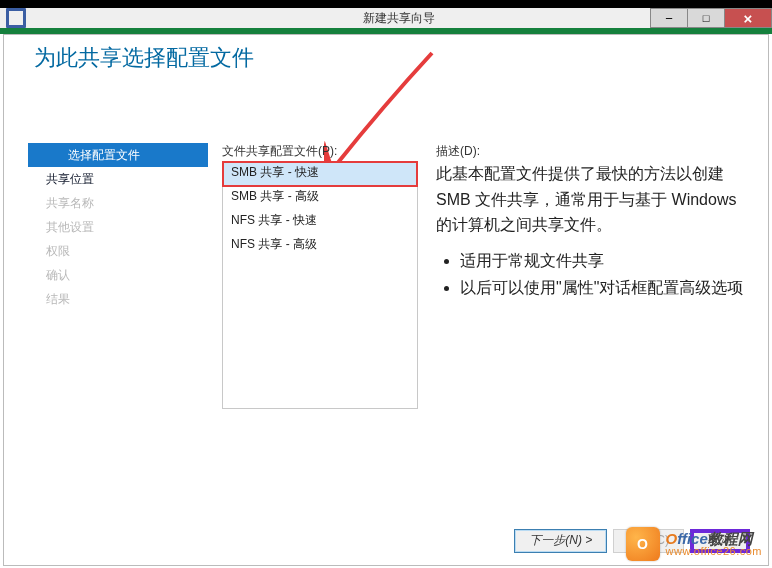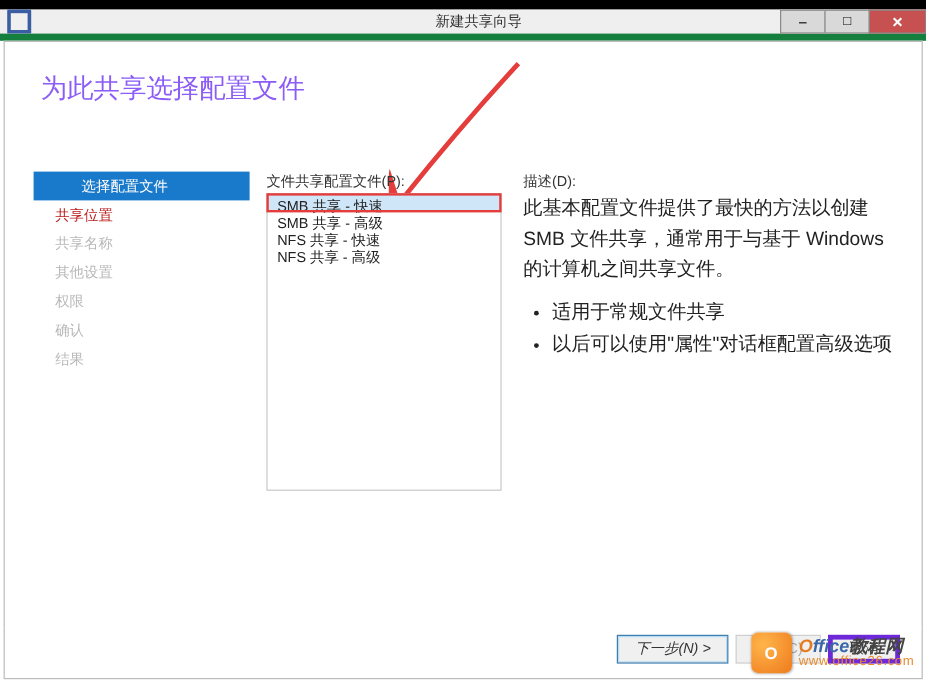--- a/index.html
+++ b/index.html
@@ -53,48 +53,48 @@
     .win-btn.max::after{content:"□"; font-size:11px;}
     .win-btn.close{ background:#c75050; color:#fff; width:48px;}
     .win-btn.close::after{content:"×"; font-size:15px; font-weight:bold;}
     
     .client {
       position:absolute; top:34px; left:3px; right:3px; bottom:2px;
       border:1px solid #bbb;
       background:#fff;
     }
     .header-title {
-      position:absolute; top:24px; left:30px;
-      font-size:22px; color:#8b5cf6;
+      position:absolute; top:8px; left:30px;
+      font-size:22px; color:#0369a1;
       font-weight:normal;
     }
     
     .nav {
       position:absolute; top:108px; left:24px; width:180px;
     }
     .nav-item {
       height:24px; line-height:24px;
       padding-left:18px; color:#b8b8b8; font-size:12px;
       cursor:default;
     }
-    .nav-item.enabled { color:#b91c1c; }
+    .nav-item.enabled { color:#0f172a; }
     .nav-item.active {
       background:#1979ca; color:#fff;padding-left:40px;
     }
     
     .list-label {
       position:absolute; top:108px; left:218px;
       font-size:12px; color:#333;
     }
     .list-box {
       position:absolute; top:126px; left:218px; width:196px; height:248px;
       border:1px solid #c8c8c8; background:#fff;
     }
     .list-item {
-      height:14px; line-height:20px; padding-left:8px;
+      height:24px; line-height:20px; padding-left:8px;
       font-size:12px; color:#222;
     }
     .list-item.selected {
       background:#cfe6f9;
       outline:2px solid #e53c3c; outline-offset:-1px;
     }
     
     .desc-label{
       position:absolute; top:108px; left:432px;
       font-size:12px; color:#333;

